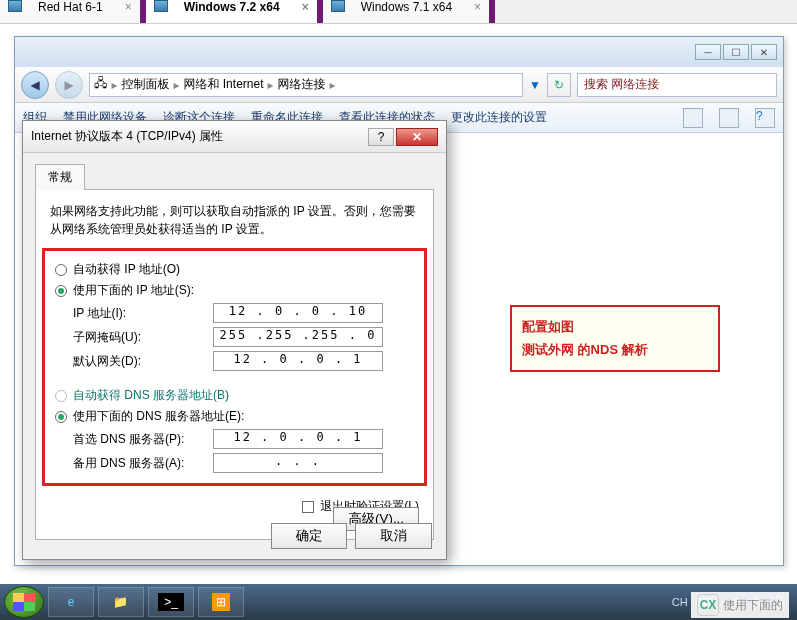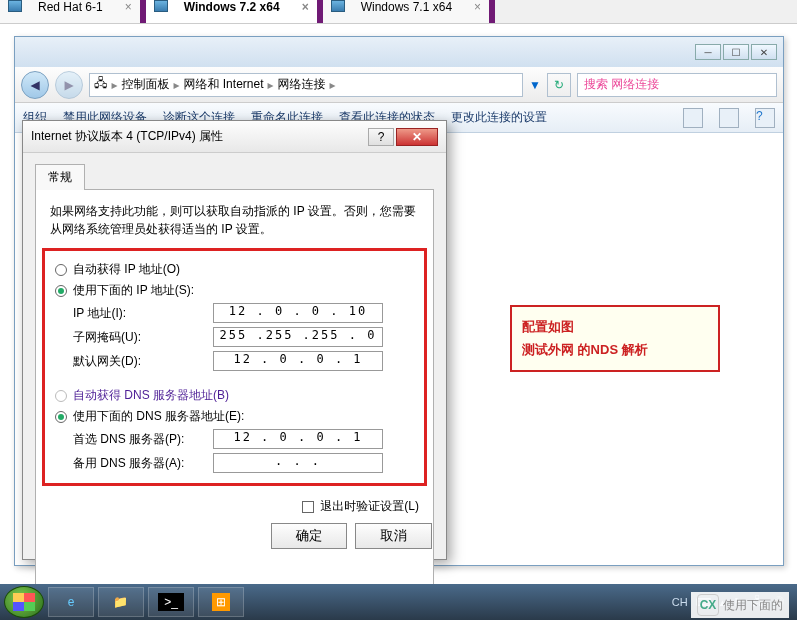--- a/index.html
+++ b/index.html
@@ -14,39 +14,39 @@
 
 
 .explorer { position: absolute; left: 14px; top: 36px; width: 770px; height: 530px; border: 1px solid #7a9fc0; background: #fff; box-shadow: 2px 2px 6px rgba(0,0,0,0.2); }
 .titlebar-spacer { height: 30px; background: linear-gradient(#e8f0f8,#d0e0f0); display: flex; align-items: center; justify-content: flex-end; padding-right: 6px; gap: 2px; }
 .win-btn { width: 26px; height: 16px; border: 1px solid #8aa; background: linear-gradient(#f0f8ff,#d0e0f0); display: flex; align-items: center; justify-content: center; font-size: 10px; color: #444; }
 
 .addr-bar { height: 36px; background: linear-gradient(#fdfdfd,#ececec); border-bottom: 1px solid #ccc; display: flex; align-items: center; padding: 0 6px; gap: 6px; }
 .nav-btn { width: 28px; height: 28px; border-radius: 50%; background: linear-gradient(#d0e8f8,#a0c8e8); border: 1px solid #7aa0c0; display: flex; align-items: center; justify-content: center; color: #336; }
 .breadcrumb { flex: 1; height: 24px; border: 1px solid #b0c0d0; background: #fff; display: flex; align-items: center; padding: 0 4px; gap: 4px; }
 .crumb-sep { color: #888; }
-.search-box { width: 200px; height: 24px; border: 1px solid #b0c0d0; background: #fff; padding: 0 6px; display: flex; align-items: center; color: #ec4899; }
+.search-box { width: 200px; height: 24px; border: 1px solid #b0c0d0; background: #fff; padding: 0 6px; display: flex; align-items: center; color: #7f1d1d; }
 .refresh { width: 24px; height: 24px; border: 1px solid #b0c0d0; display: flex; align-items: center; justify-content: center; color: #2a7; }
 
 .toolbar { height: 30px; background: linear-gradient(#f8fbfe,#e6eef6); border-bottom: 1px solid #c0d0e0; display: flex; align-items: center; padding: 0 8px; gap: 16px; color: #1a3a6a; }
 .toolbar-item { cursor: default; }
 .toolbar-spacer { flex: 1; }
 .toolbar-icon { width: 20px; height: 20px; border: 1px solid #a0b0c0; background: #e8f0f8; }
 
 
 .dialog { position: absolute; left: 22px; top: 120px; width: 425px; height: 440px; background: #f0f0f0; border: 1px solid #888; box-shadow: 4px 4px 12px rgba(0,0,0,0.35); }
 .dlg-title { height: 32px; background: linear-gradient(#fdfdfd,#e8e8e8); display: flex; align-items: center; padding: 0 8px; border-bottom: 1px solid #ccc; }
 .dlg-title-text { flex: 1; }
 .dlg-help { width: 26px; height: 18px; background: linear-gradient(#f8f8f8,#e0e0e0); border: 1px solid #aaa; display: flex; align-items: center; justify-content: center; margin-right: 2px; }
 .dlg-close { width: 42px; height: 18px; background: linear-gradient(#e98,#c33); border: 1px solid #922; color: #fff; display: flex; align-items: center; justify-content: center; font-weight: bold; }
 
 .dlg-body { padding: 10px 12px; }
 .tab-strip { display: flex; border-bottom: 1px solid #b0b0b0; }
 .tab-btn { padding: 4px 12px; border: 1px solid #b0b0b0; border-bottom: none; background: #f8f8f8; position: relative; top: 1px; }
-.tab-content { border: 1px solid #b0b0b0; border-top: none; padding: 12px 14px; background: #fff; height: 430px; position: relative; }
+.tab-content { border: 1px solid #b0b0b0; border-top: none; padding: 12px 14px; background: #fff; height: 350px; position: relative; }
 .desc { line-height: 1.5; margin-bottom: 10px; }
 
 .red-box { border: 3px solid #d22; margin: 4px -8px; padding: 6px 10px; }
 .radio-row { display: flex; align-items: center; gap: 6px; margin: 4px 0; }
 .radio { width: 12px; height: 12px; border-radius: 50%; border: 1px solid #666; display: inline-flex; align-items: center; justify-content: center; }
 .radio.checked::after { content: ""; width: 6px; height: 6px; background: #2a6; border-radius: 50%; }
 .radio.disabled { border-color: #bbb; }
 .field-row { display: flex; align-items: center; margin: 4px 0 4px 18px; }
 .field-label { width: 140px; }
 .ip-input { width: 170px; height: 20px; border: 1px solid #999; background: #fff; text-align: center; font-family: monospace; letter-spacing: 2px; }
@@ -67,21 +67,21 @@
 .start-orb { width: 40px; height: 32px; border-radius: 50%; background: radial-gradient(circle at 40% 35%, #7ec850, #2a6e1a); border: 1px solid #1a4a0a; position: relative; }
 .start-orb::after { content: ""; position: absolute; left: 8px; top: 6px; width: 22px; height: 18px; background: conic-gradient(#f55 0 90deg, #5c5 90deg 180deg, #55f 180deg 270deg, #fc5 270deg 360deg); }
 .tb-item { width: 46px; height: 30px; border: 1px solid rgba(255,255,255,0.2); background: rgba(255,255,255,0.08); display: flex; align-items: center; justify-content: center; }
 .tb-spacer { flex: 1; }
 .tray { display: flex; align-items: center; gap: 8px; color: #cde; padding-right: 8px; font-size: 11px; }
 
 
 .watermark { position: absolute; right: 8px; bottom: 2px; font-size: 12px; color: #888; display: flex; align-items: center; gap: 4px; background: rgba(255,255,255,0.9); padding: 2px 6px; }
 .wm-logo { width: 22px; height: 22px; border: 1px solid #ccc; border-radius: 4px; display: flex; align-items: center; justify-content: center; font-weight: bold; color: #4a8; }
 
-.disabled-text { color: #4c1d95; }
+.disabled-text { color: #0f766e; }
 </style>
 </head>
 <body>
 
 <div class="vm-tabs">
   <div class="vm-tab">
     <span class="vm-icon"></span>
     <span>Red Hat 6-1</span>
     <span class="x">×</span>
   </div>

